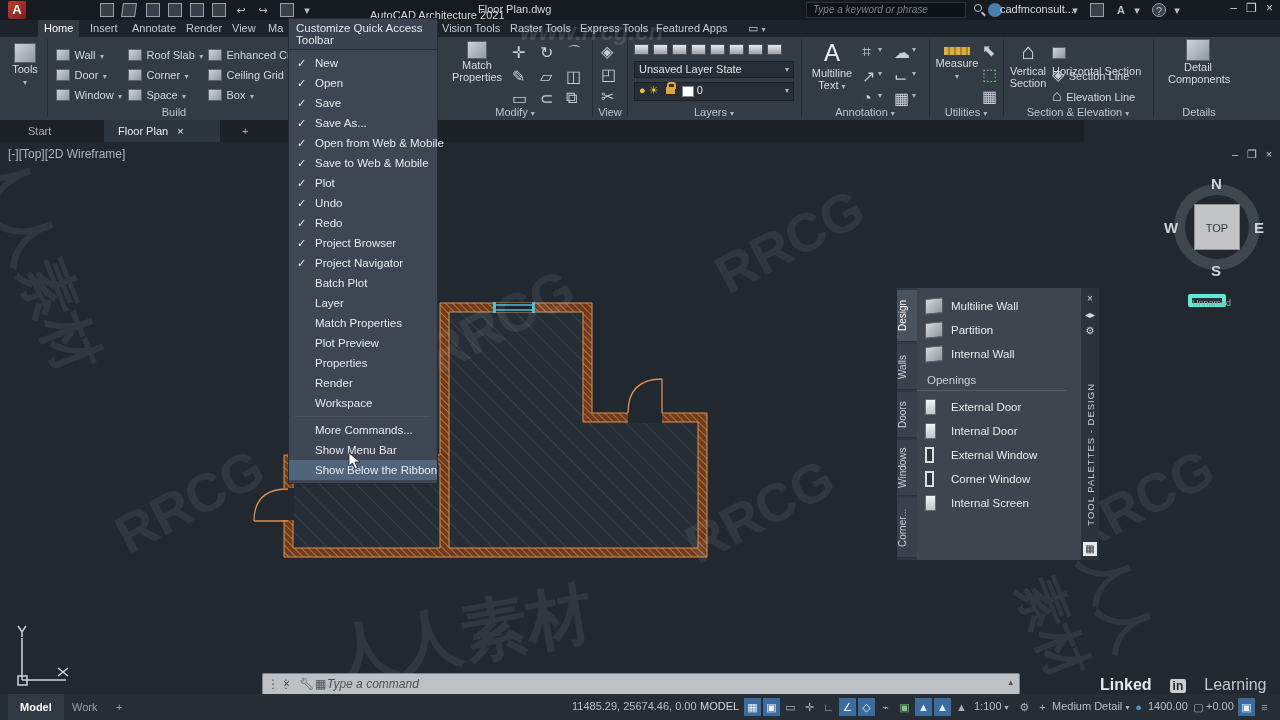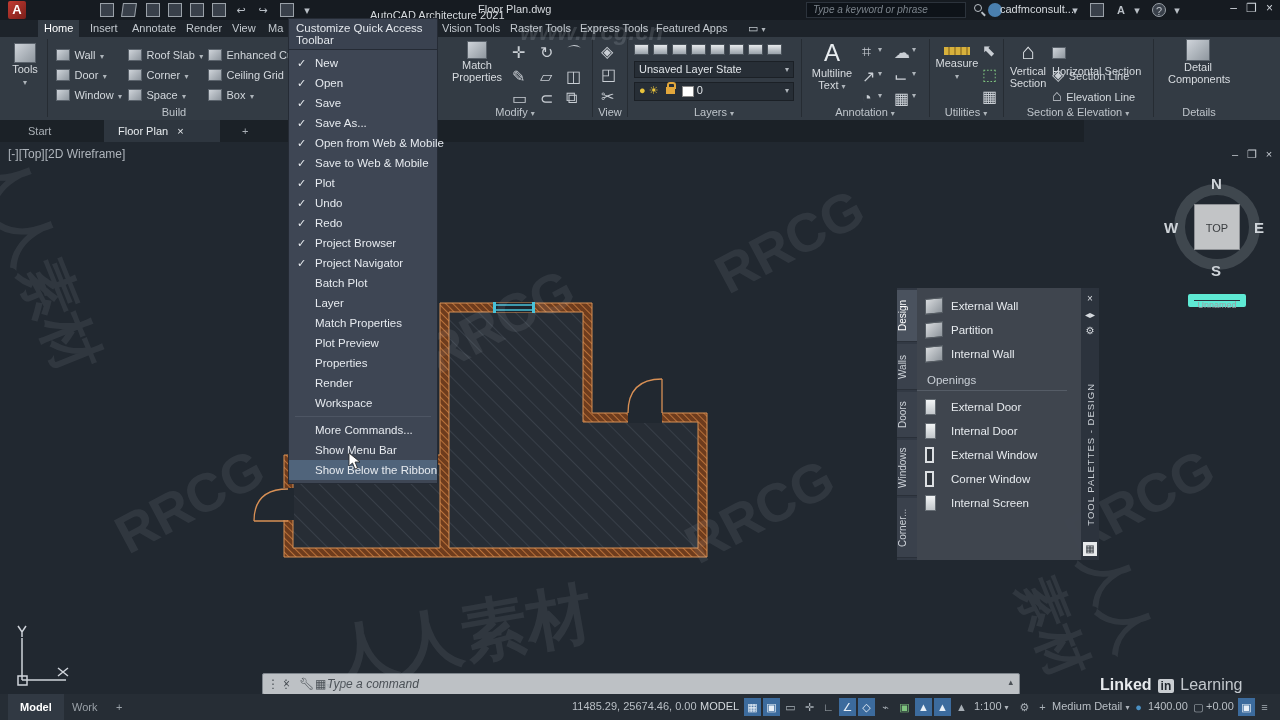--- a/index.html
+++ b/index.html
@@ -48,21 +48,21 @@
   .ftab.active { background:#2e363f; color:#e8ecef; }
 
   
   #canvas { left:0; top:142px; width:1280px; height:552px; background:#212830; z-index:1; }
   #vp-controls { left:8px; top:5px; color:#aeb4bb; font-size:12px; }
   .doc-btn { position:absolute; top:6px; color:#c6cbd1; font-size:11px; width:14px; text-align:center; }
   
   #vc-ring { left:1174px; top:42px; width:86px; height:86px; border:11px solid rgba(120,128,136,0.35); border-radius:50%; }
   #vc-top { left:1194px; top:62px; width:46px; height:46px; background:#c2c4c6; color:#3a3d40; font-size:11px; text-align:center; line-height:46px; border:1px solid #8d9094; }
   .vc-letter { position:absolute; color:#cfd4d9; font-weight:bold; font-size:15px; }
-  #vc-name { left:1188px; top:152px; width:58px; height:13px; background:#2a313a; border:6px solid #5eead4; color:#9aa1a8; font-size:9px; text-align:center; line-height:11px; border-radius:2px; }
+  #vc-name { left:1188px; top:152px; width:38px; height:13px; background:#2a313a; border:4px solid #5eead4; color:#9aa1a8; font-size:9px; text-align:center; line-height:11px; border-radius:2px; }
   
   #ucs { left:8px; top:478px; width:70px; height:70px; }
 
   
   .wm { position:absolute; color:#c8d0d8; pointer-events:none; z-index:50; font-weight:bold; }
 
   
   #qatmenu { left:288px; top:18px; width:150px; z-index:60; font-size:11.5px; }
   #qatmenu-title { background:#3a4250; border:1px solid #252b35; color:#e3e7ec; padding:3px 7px; }
   #qatmenu-body { background:#3e4654; border:1px solid #252b35; border-top:none; padding:3px 0; }
@@ -102,21 +102,21 @@
   
   #statusbar { left:0; top:694px; width:1280px; height:26px; background:#262d35; z-index:45; color:#b9bfc5; font-size:11px; }
   .stab { position:absolute; top:0; height:26px; line-height:26px; padding:0 12px; color:#9aa1a8; }
   .stab.active { color:#fff; font-weight:bold; background:#313943; }
   .sico { position:absolute; top:4px; width:17px; height:18px; text-align:center; line-height:18px; font-size:11px; color:#a7aeb5; }
   .sico.on { background:#3c6b9d; color:#e8f0f8; }
   .stext { position:absolute; top:6px; white-space:nowrap; }
 
   
   #linkedin { left:1100px; top:676px; z-index:95; color:#e6e9ec; font-size:16px; }
-  #li-in { display:inline-block; background:#c9cdd1; color:#23282e; font-weight:bold; font-size:12px; padding:0 3px; border-radius:2px; margin:0 6px; }
+  #li-in { display:inline-block; background:#c9cdd1; color:#23282e; font-weight:bold; font-size:12px; padding:0 3px; border-radius:2px; margin:0 18px; }
 </style>
 </head>
 <body>
 
 <div id="app">
 
   <div id="titlebar" class="abs">
     <div id="acad-logo" class="abs">A</div>
     <span class="tb-ico boxico" style="left:100px"></span>
     <span class="tb-ico boxico" style="left:122px; transform:skewX(-8deg)"></span>
@@ -386,21 +386,21 @@
   <div id="palette" class="abs">
     <div id="pal-tabs">
       <div class="pal-tab active" style="top:2px; height:52px">Design</div>
       <div class="pal-tab" style="top:56px; height:46px">Walls</div>
       <div class="pal-tab" style="top:104px; height:46px">Doors</div>
       <div class="pal-tab" style="top:152px; height:56px">Windows</div>
       <div class="pal-tab" style="top:210px; height:60px">Corner...</div>
     </div>
     <div id="pal-body">
       <div style="height:6px"></div>
-      <div class="pal-item"><span class="pal-ico ico-wall"></span><span>External Wall</span></div>
+      <div class="pal-item"><span class="pal-ico ico-wall"></span><span>Multiline Wall</span></div>
       <div class="pal-item"><span class="pal-ico ico-wall"></span><span>Partition</span></div>
       <div class="pal-item"><span class="pal-ico ico-wall"></span><span>Internal Wall</span></div>
       <div id="pal-sec">Openings</div>
       <div class="pal-item"><span class="pal-ico ico-door"></span><span>External Door</span></div>
       <div class="pal-item"><span class="pal-ico ico-door"></span><span>Internal Door</span></div>
       <div class="pal-item"><span class="pal-ico ico-win"></span><span>External Window</span></div>
       <div class="pal-item"><span class="pal-ico ico-win"></span><span>Corner Window</span></div>
       <div class="pal-item"><span class="pal-ico ico-door"></span><span>Internal Screen</span></div>
     </div>
     <div id="pal-side">

